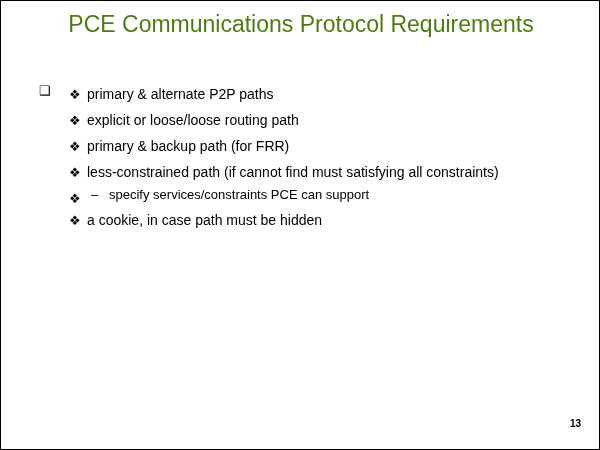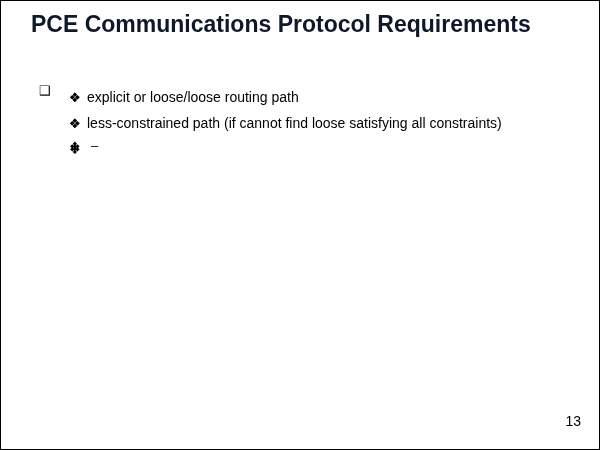--- a/index.html
+++ b/index.html
@@ -21,23 +21,23 @@
     height: 450px;
     box-sizing: border-box;
     border: 1px solid #000000;
     background: #ffffff;
   }
   .slide-title {
     position: absolute;
     top: 8px;
     left: 30px;
     width: 540px;
-    text-align: left;
-    color: #0f172a;
-    font-weight: bold;
+    text-align: center;
+    color: #4d7c0f;
+    font-weight: normal;
     font-size: 23px;
     line-height: 30px;
     letter-spacing: 0px;
   }
   .body-block {
     position: absolute;
     top: 80px;
     left: 34px;
     width: 540px;
   }
@@ -87,69 +87,74 @@
   .lvl3 .bullet {
     position: absolute;
     left: 0px;
     top: 0px;
     font-size: 13px;
   }
   .page-number {
     position: absolute;
     right: 18px;
     bottom: 20px;
-    font-size: 14px;
+    font-size: 10px;
     color: #000000;
+    font-weight: bold;
   }
 </style>
 </head>
 <body>
 
 <div class="slide">
 
   <div class="slide-title">PCE Communications Protocol Requirements</div>
 
   <div class="body-block">
 
     <div class="lvl1">
       <span class="bullet">❑</span>
     </div>
 
     <div class="lvl2-group">
 
       <div class="lvl2">
         <span class="bullet">❖</span>
+        <span>primary &amp; alternate P2P paths</span>
       </div>
 
       <div class="lvl2">
         <span class="bullet">❖</span>
         <span>explicit or loose/loose routing path</span>
       </div>
 
       <div class="lvl2">
         <span class="bullet">❖</span>
+        <span>primary &amp; backup path (for FRR)</span>
       </div>
 
       <div class="lvl2">
         <span class="bullet">❖</span>
-        <span>less-constrained path (if cannot find loose satisfying all constraints)</span>
+        <span>less-constrained path (if cannot find must satisfying all constraints)</span>
       </div>
 
       <div class="lvl2">
         <span class="bullet">❖</span>
       </div>
 
       <div class="lvl3-group">
         <div class="lvl3">
           <span class="bullet">–</span>
+          <span>specify services/constraints PCE can support</span>
         </div>
       </div>
 
       <div class="lvl2">
         <span class="bullet">❖</span>
+        <span>a cookie, in case path must be hidden</span>
       </div>
 
     </div>
   </div>
 
   <div class="page-number">13</div>
 
 </div>
 
 </body></html>

